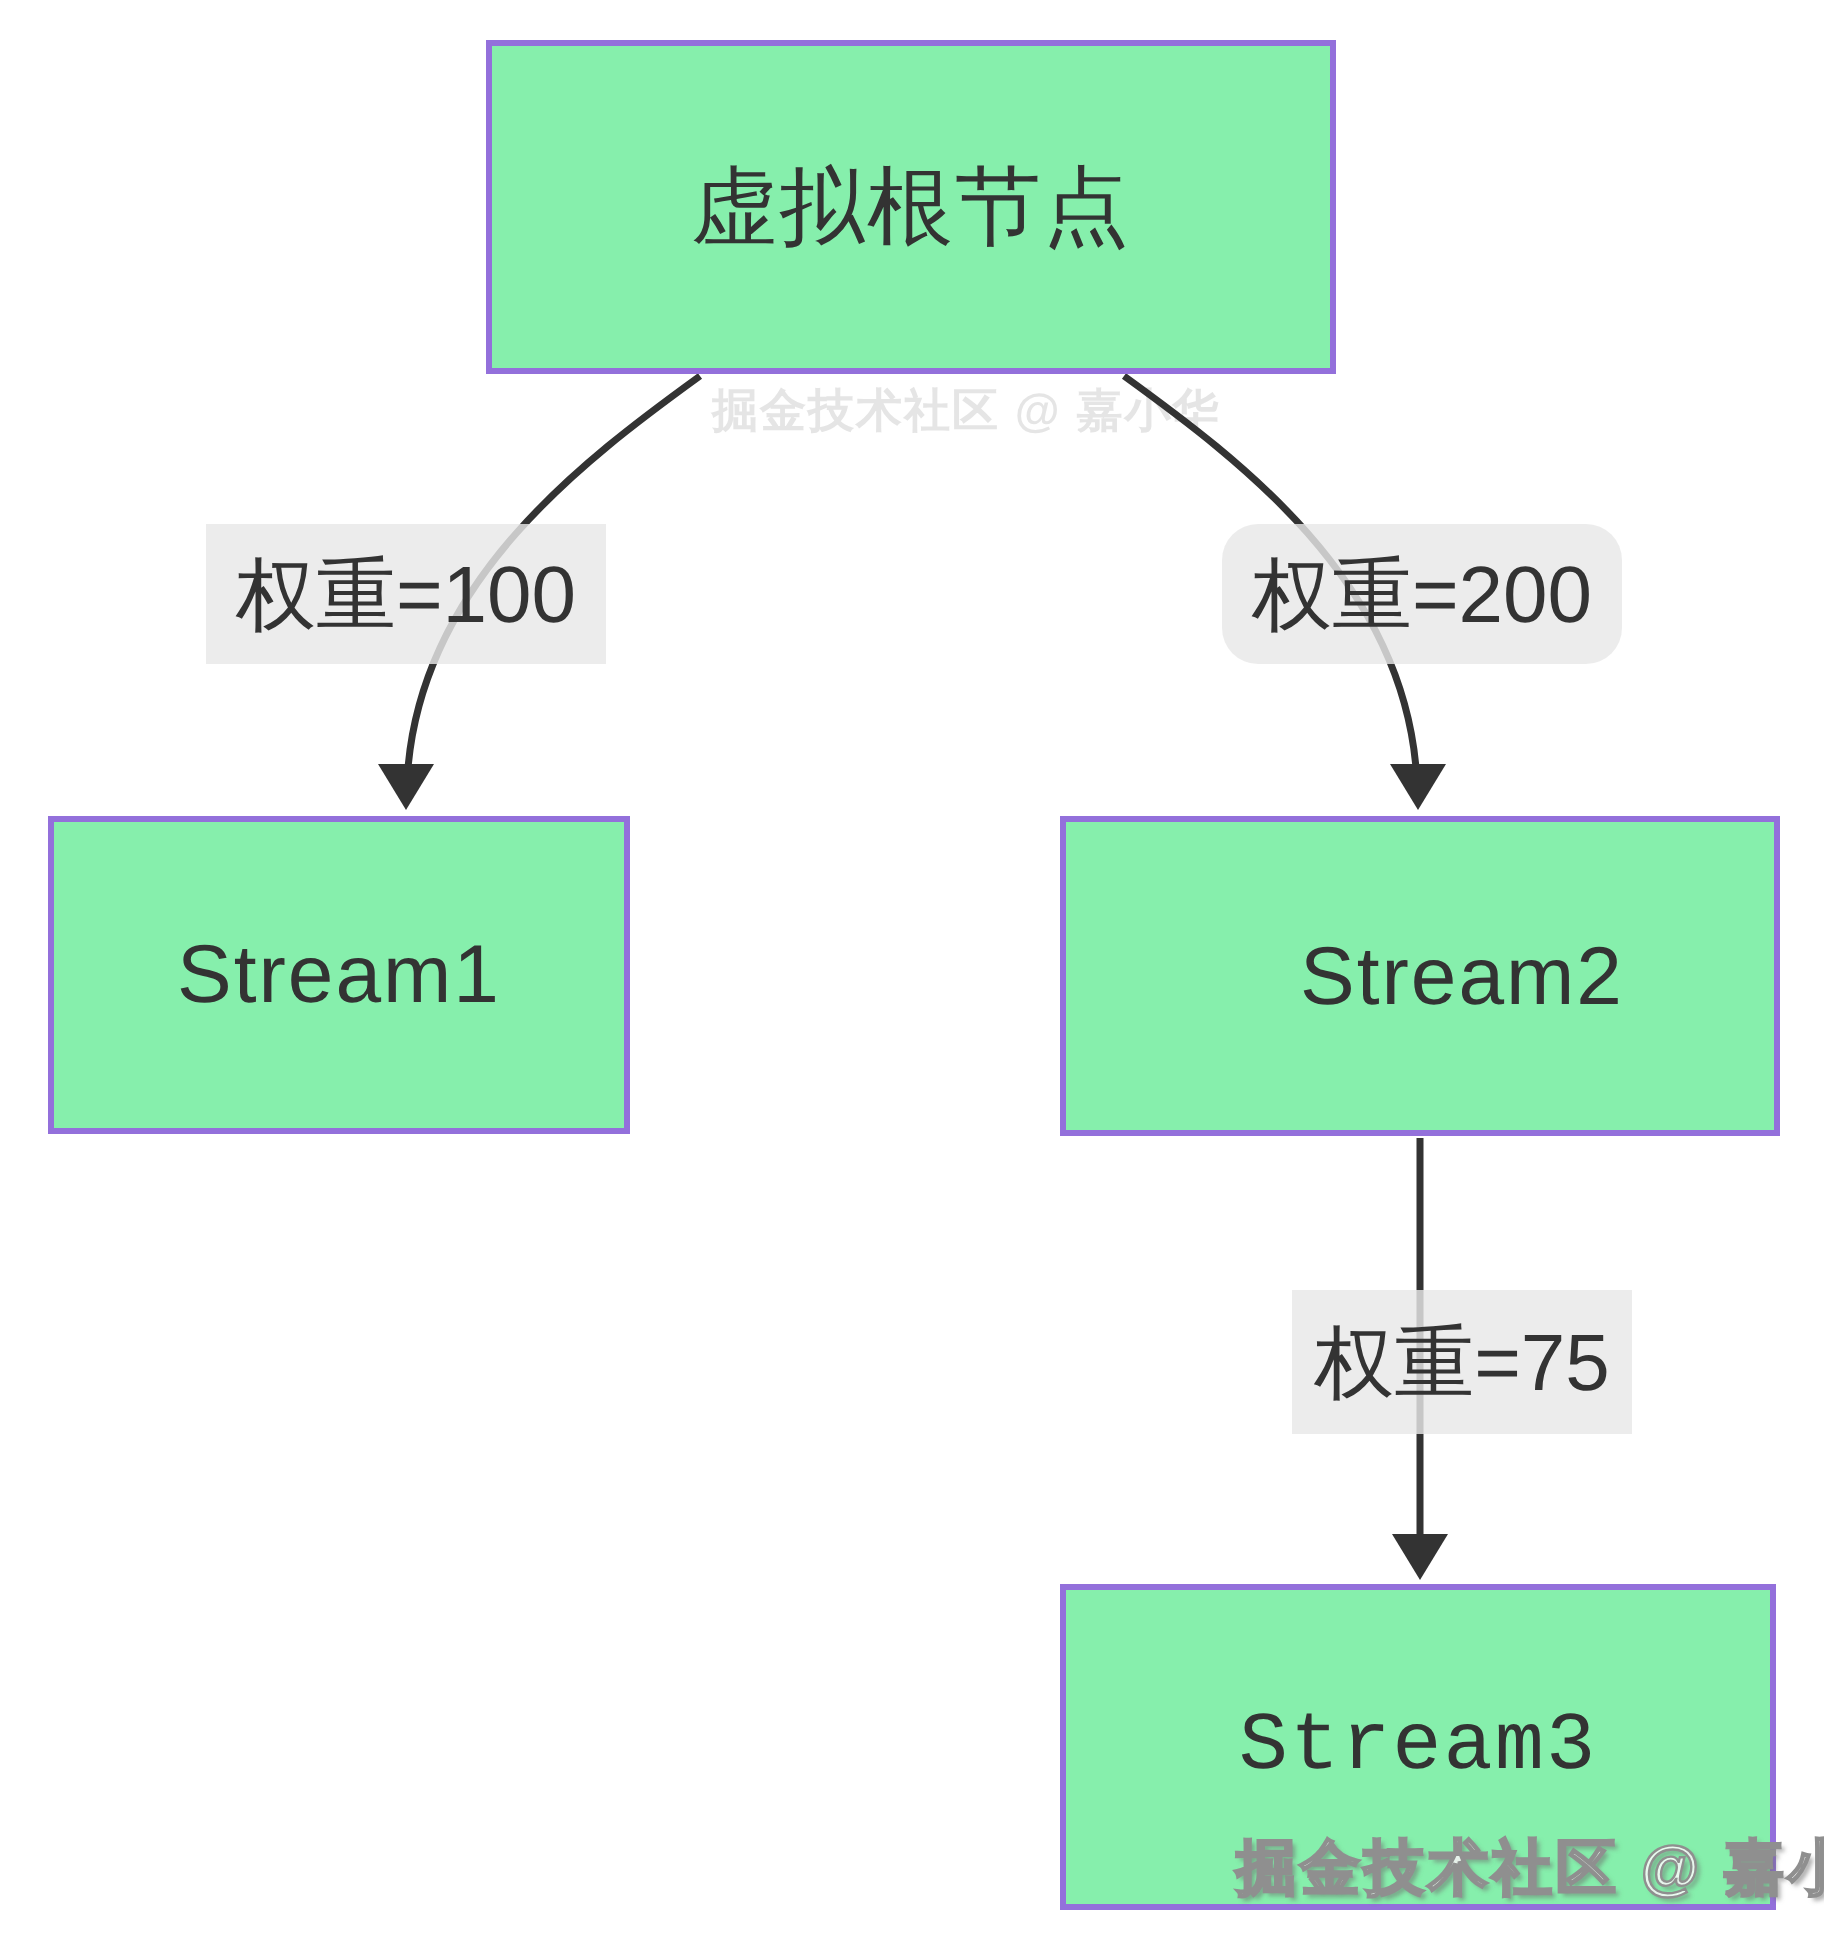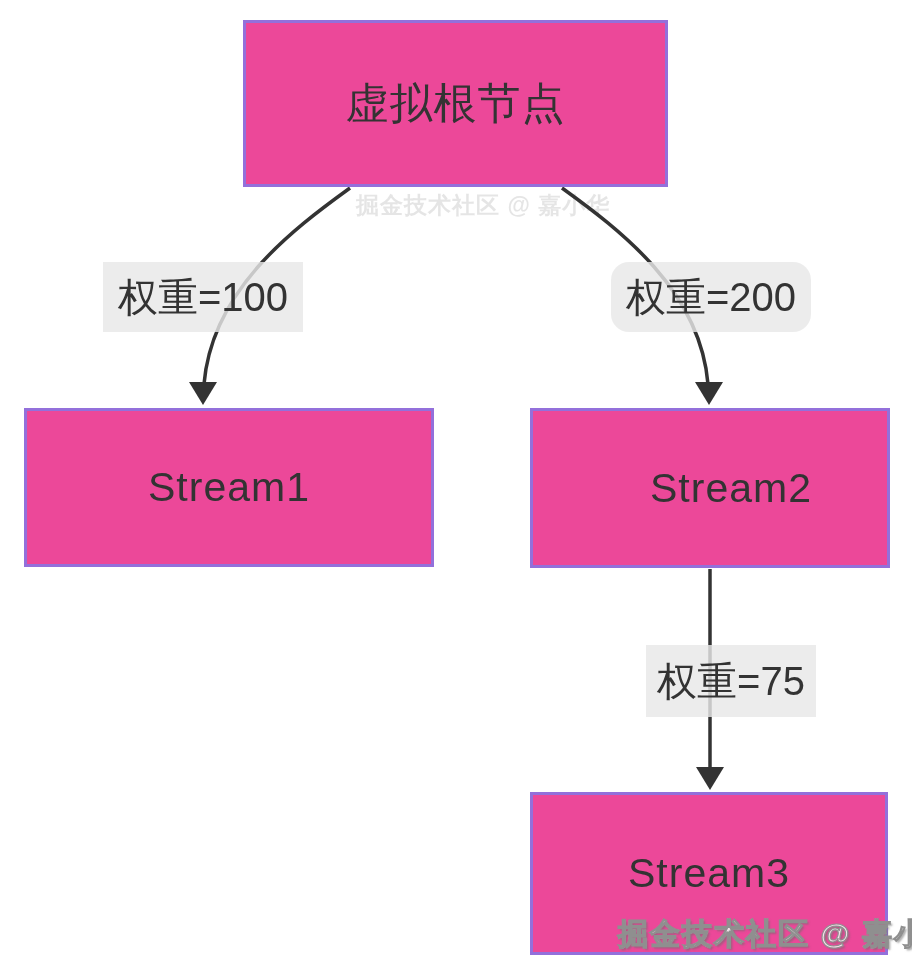--- a/index.html
+++ b/index.html
@@ -20,34 +20,34 @@
     position: absolute;
     left: 0;
     top: 0;
     width: 912px;
     height: 978px;
     z-index: 1;
   }
   .node {
     position: absolute;
     box-sizing: border-box;
-    background: #ec4899;
+    background: #86efac;
     border: 3px solid #9370DB;
     display: flex;
     align-items: center;
     justify-content: center;
     font-size: 41px;
     color: #333333;
     z-index: 3;
     letter-spacing: 1px;
   }
   .node-root    { left: 243px; top: 20px;  width: 425px; height: 167px; font-size: 43px; }
-  .node-stream1 { left: 24px;  top: 408px; width: 410px; height: 159px; }
+  .node-stream1 { left: 24px;  top: 408px; width: 291px; height: 159px; }
   .node-stream2 { left: 530px; top: 408px; width: 360px; height: 160px; padding-left: 42px; }
-  .node-stream3 { left: 530px; top: 792px; width: 358px; height: 163px; }
+  .node-stream3 { left: 530px; top: 792px; width: 358px; height: 163px; font-family: Liberation Mono, monospace; }
 
   .edge-label {
     position: absolute;
     box-sizing: border-box;
     background: rgba(232, 232, 232, 0.82);
     display: flex;
     align-items: center;
     justify-content: center;
     font-size: 40px;
     color: #333333;

